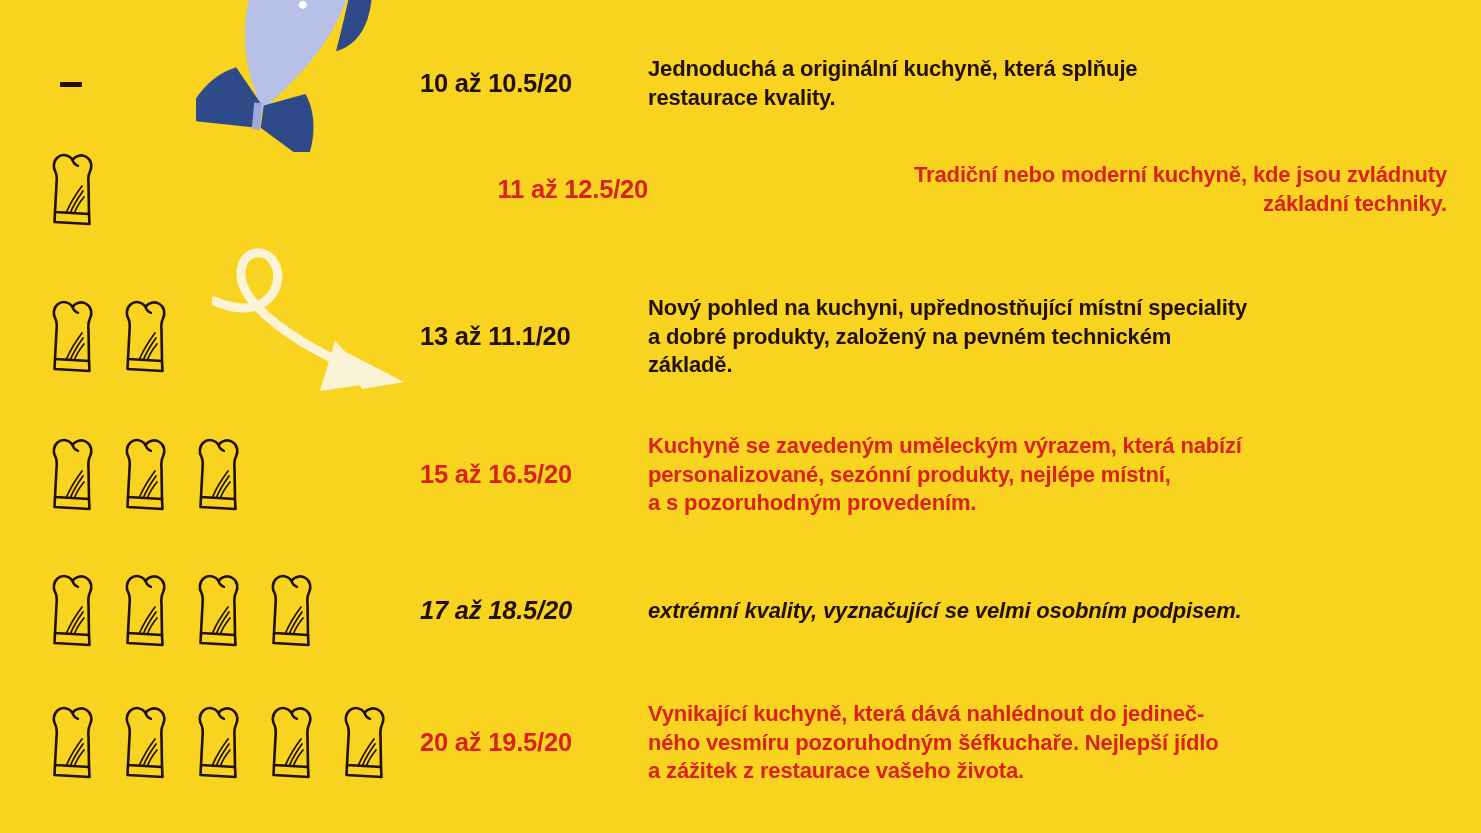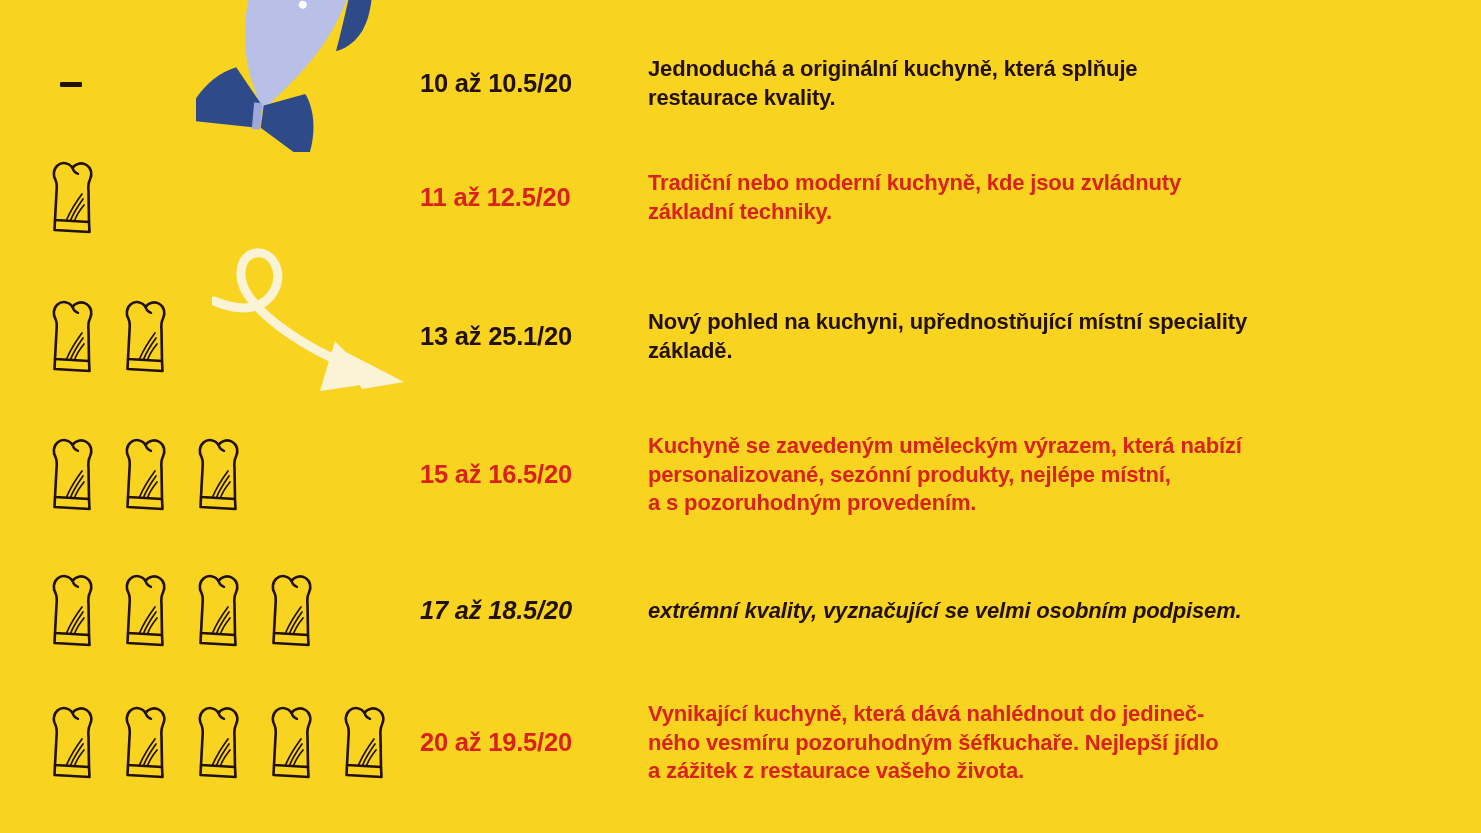--- a/index.html
+++ b/index.html
@@ -97,21 +97,21 @@
   .desc-cell .line {
     display: block;
     white-space: nowrap;
   }
 
   .tone-dark  { color: #231008; }
   .tone-red   { color: #D8221B; }
 
   
   #row-0 { top: 38px;  height: 92px;  }
-  #row-1 { top: 152px; height: 92px;  }
+  #row-1 { top: 144px; height: 92px; text-align: right;  }
   #row-2 { top: 278px; height: 118px; }
   #row-3 { top: 416px; height: 118px; }
   #row-4 { top: 565px; height: 92px; font-style: italic;  }
   #row-5 { top: 684px; height: 118px; }
 </style>
 </head>
 <body>
 
 <div id="infographic">
 
@@ -179,23 +179,24 @@
           </svg>
           <svg class="hat-icon" viewBox="0 0 44 76" aria-hidden="true">
             <path d="M22.5 8 C 19 2.5 12 1.5 7.5 5.5 C 3 9.5 3 16 5.5 20 C 7 23 7 27 6.5 32 L 5 60 L 39 62 L 38.5 31 C 38 26 38.5 22.5 40 19.5 C 42.5 14.5 41.5 8 36.5 5 C 31.5 2 25.5 3.5 22.5 8 Z" fill="none" stroke="#231008" stroke-width="2.6" stroke-linejoin="round"></path>
             <path d="M22.5 8 C 23.5 11 25.5 13 28 13.8" fill="none" stroke="#231008" stroke-width="2.4" stroke-linecap="round"></path>
             <path d="M5 60 L 4.5 70 L 39.5 72 L 39 62" fill="none" stroke="#231008" stroke-width="2.6" stroke-linejoin="round"></path>
             <path d="M32 34 C 26 42 20 52 16.5 60" fill="none" stroke="#231008" stroke-width="1.7" stroke-linecap="round"></path>
             <path d="M33 39 C 28 46 23 54 20.5 60.5" fill="none" stroke="#231008" stroke-width="1.7" stroke-linecap="round"></path>
             <path d="M34 45 C 30 50 26 56 24.5 61" fill="none" stroke="#231008" stroke-width="1.7" stroke-linecap="round"></path>
           </svg>
         </div>
-        <div class="score-cell tone-dark">13 až 25.1/20</div>
+        <div class="score-cell tone-dark">13 až 11.1/20</div>
         <div class="desc-cell tone-dark">
           <span class="line">Nový pohled na kuchyni, upřednostňující místní speciality</span>
+          <span class="line">a dobré produkty, založený na pevném technickém</span>
           <span class="line">základě.</span>
         </div>
       </div>
       <div class="row" id="row-3">
         <div class="hats-cell">
           <svg class="hat-icon" viewBox="0 0 44 76" aria-hidden="true">
             <path d="M22.5 8 C 19 2.5 12 1.5 7.5 5.5 C 3 9.5 3 16 5.5 20 C 7 23 7 27 6.5 32 L 5 60 L 39 62 L 38.5 31 C 38 26 38.5 22.5 40 19.5 C 42.5 14.5 41.5 8 36.5 5 C 31.5 2 25.5 3.5 22.5 8 Z" fill="none" stroke="#231008" stroke-width="2.6" stroke-linejoin="round"></path>
             <path d="M22.5 8 C 23.5 11 25.5 13 28 13.8" fill="none" stroke="#231008" stroke-width="2.4" stroke-linecap="round"></path>
             <path d="M5 60 L 4.5 70 L 39.5 72 L 39 62" fill="none" stroke="#231008" stroke-width="2.6" stroke-linejoin="round"></path>
             <path d="M32 34 C 26 42 20 52 16.5 60" fill="none" stroke="#231008" stroke-width="1.7" stroke-linecap="round"></path>

